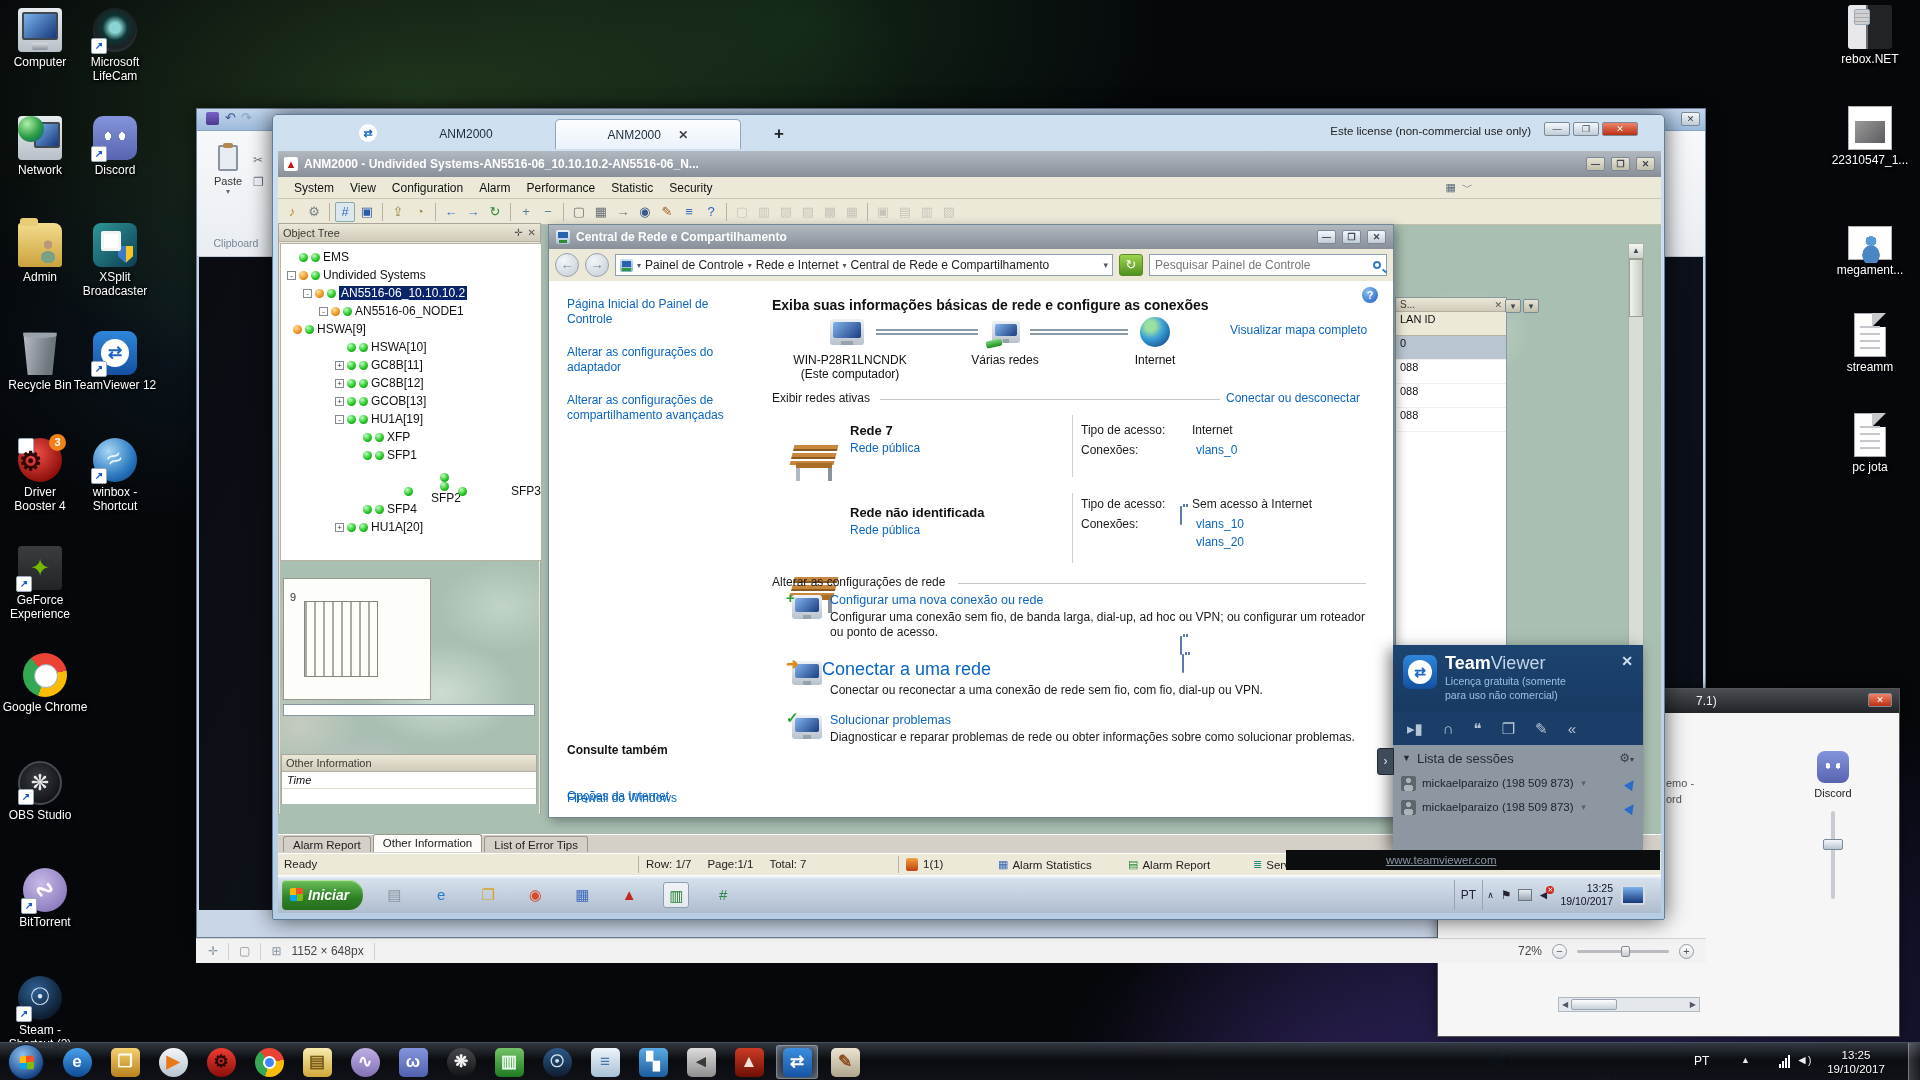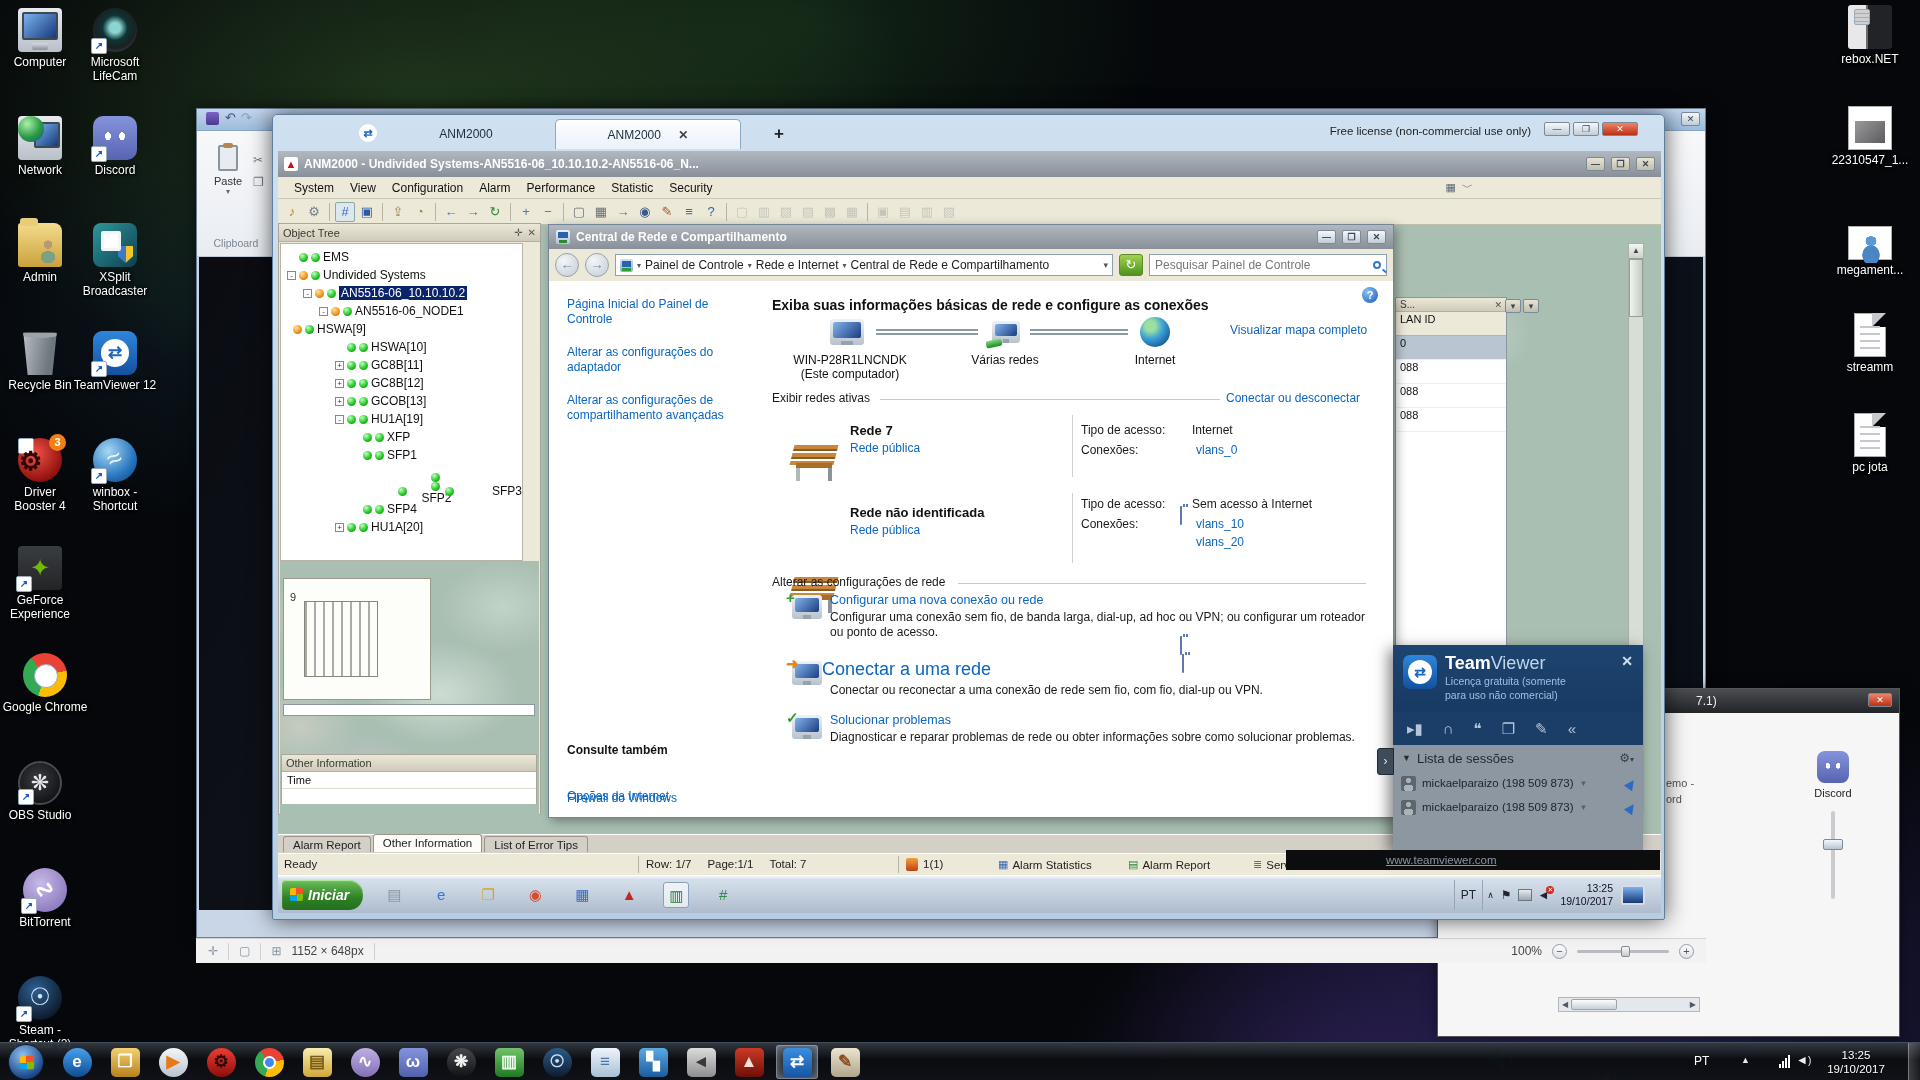--- a/index.html
+++ b/index.html
@@ -320,39 +320,39 @@
 
   <div id="paint-status" class="abs" style="left:196px;top:938px;width:1510px;height:25px;z-index:4;display:flex;align-items:center;gap:10px;padding:0 12px;">
     <span style="color:#8a94a0;">✛</span>
     <span class="ps-sep"></span>
     <span style="color:#8a94a0;">▢</span>
     <span class="ps-sep"></span>
     <span style="color:#8a94a0;">⊞</span>
     <span class="txt">1152 × 648px</span>
     <span class="ps-sep"></span>
     <span style="flex:1;"></span>
-    <span class="txt">100%</span>
+    <span class="txt">72%</span>
     <span class="zoom-btn">−</span>
     <span class="zoom-track">
         <span class="zoom-thumb"></span>
       </span>
     <span class="zoom-btn">+</span>
   </div>
 
   <div id="tvwin" class="abs" style="left:272px;top:114px;width:1393px;height:806px;z-index:10;">
 
     <div class="abs" style="left:0;top:0;right:0;height:36px;">
       <span class="abs tvlogo" style="left:82px;top:8px;"></span>
       <span class="tvtab" style="left:118px;width:150px;"><span>ANM2000</span></span>
       <span class="tvtab active" style="left:282px;width:186px;">
         <span>ANM2000</span>
         <span style="font-weight:bold;color:#444;margin-left:14px;">✕</span>
       </span>
       <span class="tvtab" style="left:492px;width:28px;font-size:17px;font-weight:bold;color:#222;">+</span>
-      <span class="abs txt" style="left:1008px;top:10px;width:250px;text-align:right;font-size:11.5px;color:#222;">Free license (non-commercial use only)</span>
+      <span class="abs txt" style="left:1008px;top:10px;width:250px;text-align:right;font-size:11.5px;color:#222;">Este license (non-commercial use only)</span>
       <span class="abs btn3" style="left:1271px;top:7px;width:26px;">—</span>
       <span class="abs btn3" style="left:1300px;top:7px;width:26px;">❐</span>
       <span class="abs btn3 red" style="left:1329px;top:7px;width:36px;">✕</span>
     </div>
 
     <div class="abs" style="left:5px;top:36px;width:1383px;height:762px;background:#ece9d8;">
 
       <div class="abs win-ttl-grey" style="left:0;top:0;right:0;height:26px;display:flex;align-items:center;padding:0 6px;gap:6px;">
         <span style="width:14px;height:14px;background:#fff;border-radius:2px;color:#c01818;font-size:11px;line-height:14px;text-align:center;font-weight:bold;">▲</span>
         <span class="txt">ANM2000 - Undivided Systems-AN5516-06_10.10.10.2-AN5516-06_N...</span>
@@ -416,21 +416,21 @@
 
       <div class="abs marble" style="left:0;top:74px;right:0;height:609px;"></div>
 
       <div class="abs" style="left:0;top:72px;width:263px;height:592px;background:#ece9d8;border:1px solid #aaa69a;">
         <div class="panel-hd" style="height:18px;">
           <span>Object Tree</span>
           <span style="flex:1;"></span>
           <span style="color:#555;font-size:10px;">✛</span>
           <span style="color:#555;font-size:10px;margin-left:5px;">✕</span>
         </div>
-        <div id="tree" style="position:absolute;left:1px;top:19px;width:243px;height:318px;background:#fff;border:1px solid #b8b4a4;overflow:hidden;padding-top:4px;">
+        <div id="tree" style="position:absolute;left:1px;top:19px;width:262px;height:318px;background:#fff;border:1px solid #b8b4a4;overflow:hidden;padding-top:4px;">
             <div class="tree-row" style="padding-left:6px;">
               <span class="expander" style="visibility:hidden;"></span>
               <span class="led g"></span>
               <span class="led g"></span>
               <span class="tree-lbl ">EMS</span>
             </div>
             <div class="tree-row" style="padding-left:6px;">
               <span class="expander" style="">-</span>
               <span class="led o"></span>
               <span class="led g"></span>
@@ -526,21 +526,21 @@
             <span class="abs txt" style="left:6px;top:12px;font-size:11px;color:#333;">9</span>
             <span class="abs" style="left:20px;top:22px;width:74px;height:76px;background:linear-gradient(#d8d8d2,#b0b0a8);border:1px solid #88857a;background-image:repeating-linear-gradient(90deg,rgba(90,90,84,.5) 0 2px,transparent 2px 9px);"></span>
           </div>
           <div class="abs" style="left:3px;top:143px;width:252px;height:12px;background:#fff;border:1px solid #8a96a0;"></div>
 
           <div class="abs" style="left:1px;top:193px;width:256px;height:50px;border:1px solid #aaa69a;">
             <div class="panel-hd" style="height:17px;">
                 <span>Other Information</span>
               </div>
             <div style="background:#fff;height:32px;">
-              <div class="txt" style="font-size:11px;color:#111;padding:2px 5px;border-bottom:1px solid #e0ddd0;"><span>Time</span></div>
+              <div class="txt" style="font-size:11px;color:#111;padding:2px 5px;border-bottom:1px solid #e0ddd0;font-style:italic;"><span>Time</span></div>
             </div>
           </div>
         </div>
       </div>
 
       <div class="abs" style="left:1117px;top:146px;width:112px;height:516px;border:1px solid #8a96a0;background:#fff;">
         <div class="panel-hd" style="height:14px;font-size:10px;">
           <span>S...</span>
             <span style="flex:1;"></span>
           <span style="font-size:9px;color:#555;">✕</span>

